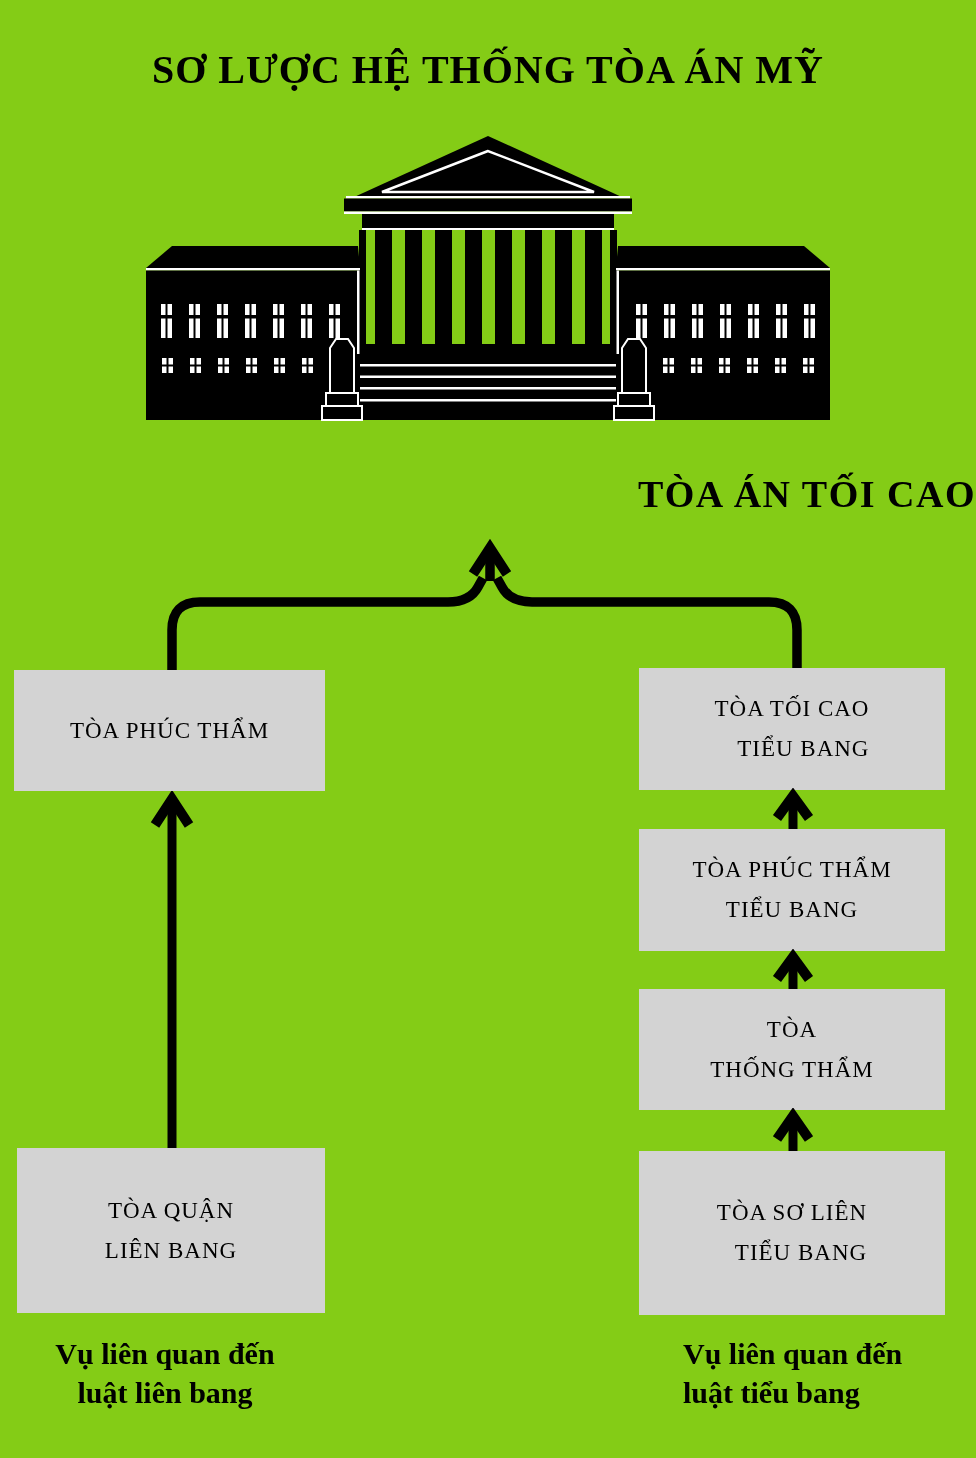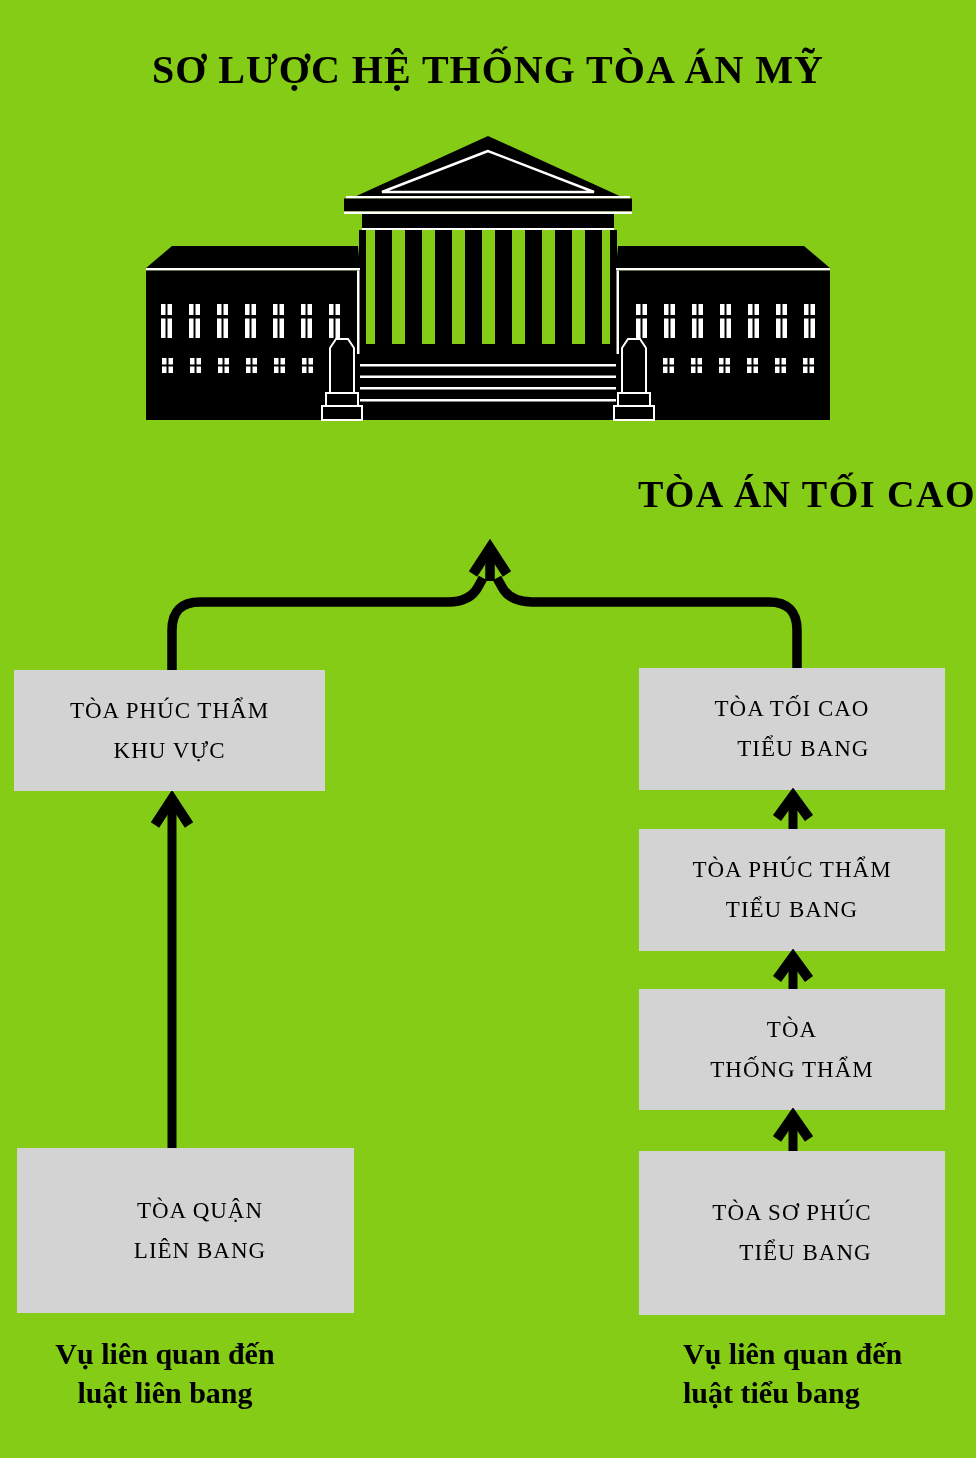--- a/index.html
+++ b/index.html
@@ -140,32 +140,31 @@
       <path d="M172 137 L172 95 Q172 67 200 67 L448 67 Q470 67 478 52 L483 43"></path>
       <path d="M797 137 L797 95 Q797 67 769 67 L532 67 Q510 67 502 52 L497 43"></path>
       <path d="M490 46 L490 22"></path>
       <path d="M473 39 L490 13 L507 39" stroke-width="10"></path>
     </g>
   </svg>
 
   <div class="nbox" style="left:14px;top:670px;width:311px;height:121px;">
     <div class="inner">
       <span class="line">TÒA PHÚC THẨM</span>
-      <span class="line">KHU VỰC</span>
     </div>
   </div>
 
   <svg class="abs" style="left:147px;top:791px;" width="50" height="360" viewBox="0 0 50 360">
     <g stroke="#000" fill="none">
       <path d="M25 360 L25 12" stroke-width="9"></path>
       <path d="M8 34 L25 8 L42 34" stroke-width="10"></path>
     </g>
   </svg>
 
-  <div class="nbox" style="left:17px;top:1148px;width:308px;height:165px;padding-left:29px;">
+  <div class="nbox" style="left:17px;top:1148px;width:308px;height:165px;">
     <div class="inner">
       <span class="line">TÒA QUẬN</span>
       <span class="line">LIÊN BANG</span>
     </div>
   </div>
 
   <div class="nbox" style="left:639px;top:668px;width:306px;height:122px;">
     <div class="inner align-left">
       <span class="line">TÒA TỐI CAO</span>
       <span class="line">TIỂU BANG</span>
@@ -202,21 +201,21 @@
 
   <svg class="abs" style="left:771px;top:1108px;" width="44" height="45" viewBox="0 0 44 45">
     <g stroke="#000" fill="none">
       <path d="M22 45 L22 10" stroke-width="9"></path>
       <path d="M6 31 L22 8 L38 31" stroke-width="10"></path>
     </g>
   </svg>
 
   <div class="nbox" style="left:639px;top:1151px;width:306px;height:164px;">
     <div class="inner align-left">
-      <span class="line">TÒA SƠ PHÚC</span>
+      <span class="line">TÒA SƠ LIÊN</span>
       <span class="line">TIỂU BANG</span>
     </div>
   </div>
 
   <div class="caption caption-left">
     <span class="line">Vụ liên quan đến</span>
     <span class="line">luật liên bang</span>
   </div>
   <div class="caption caption-right">
     <span class="line">Vụ liên quan đến</span>

